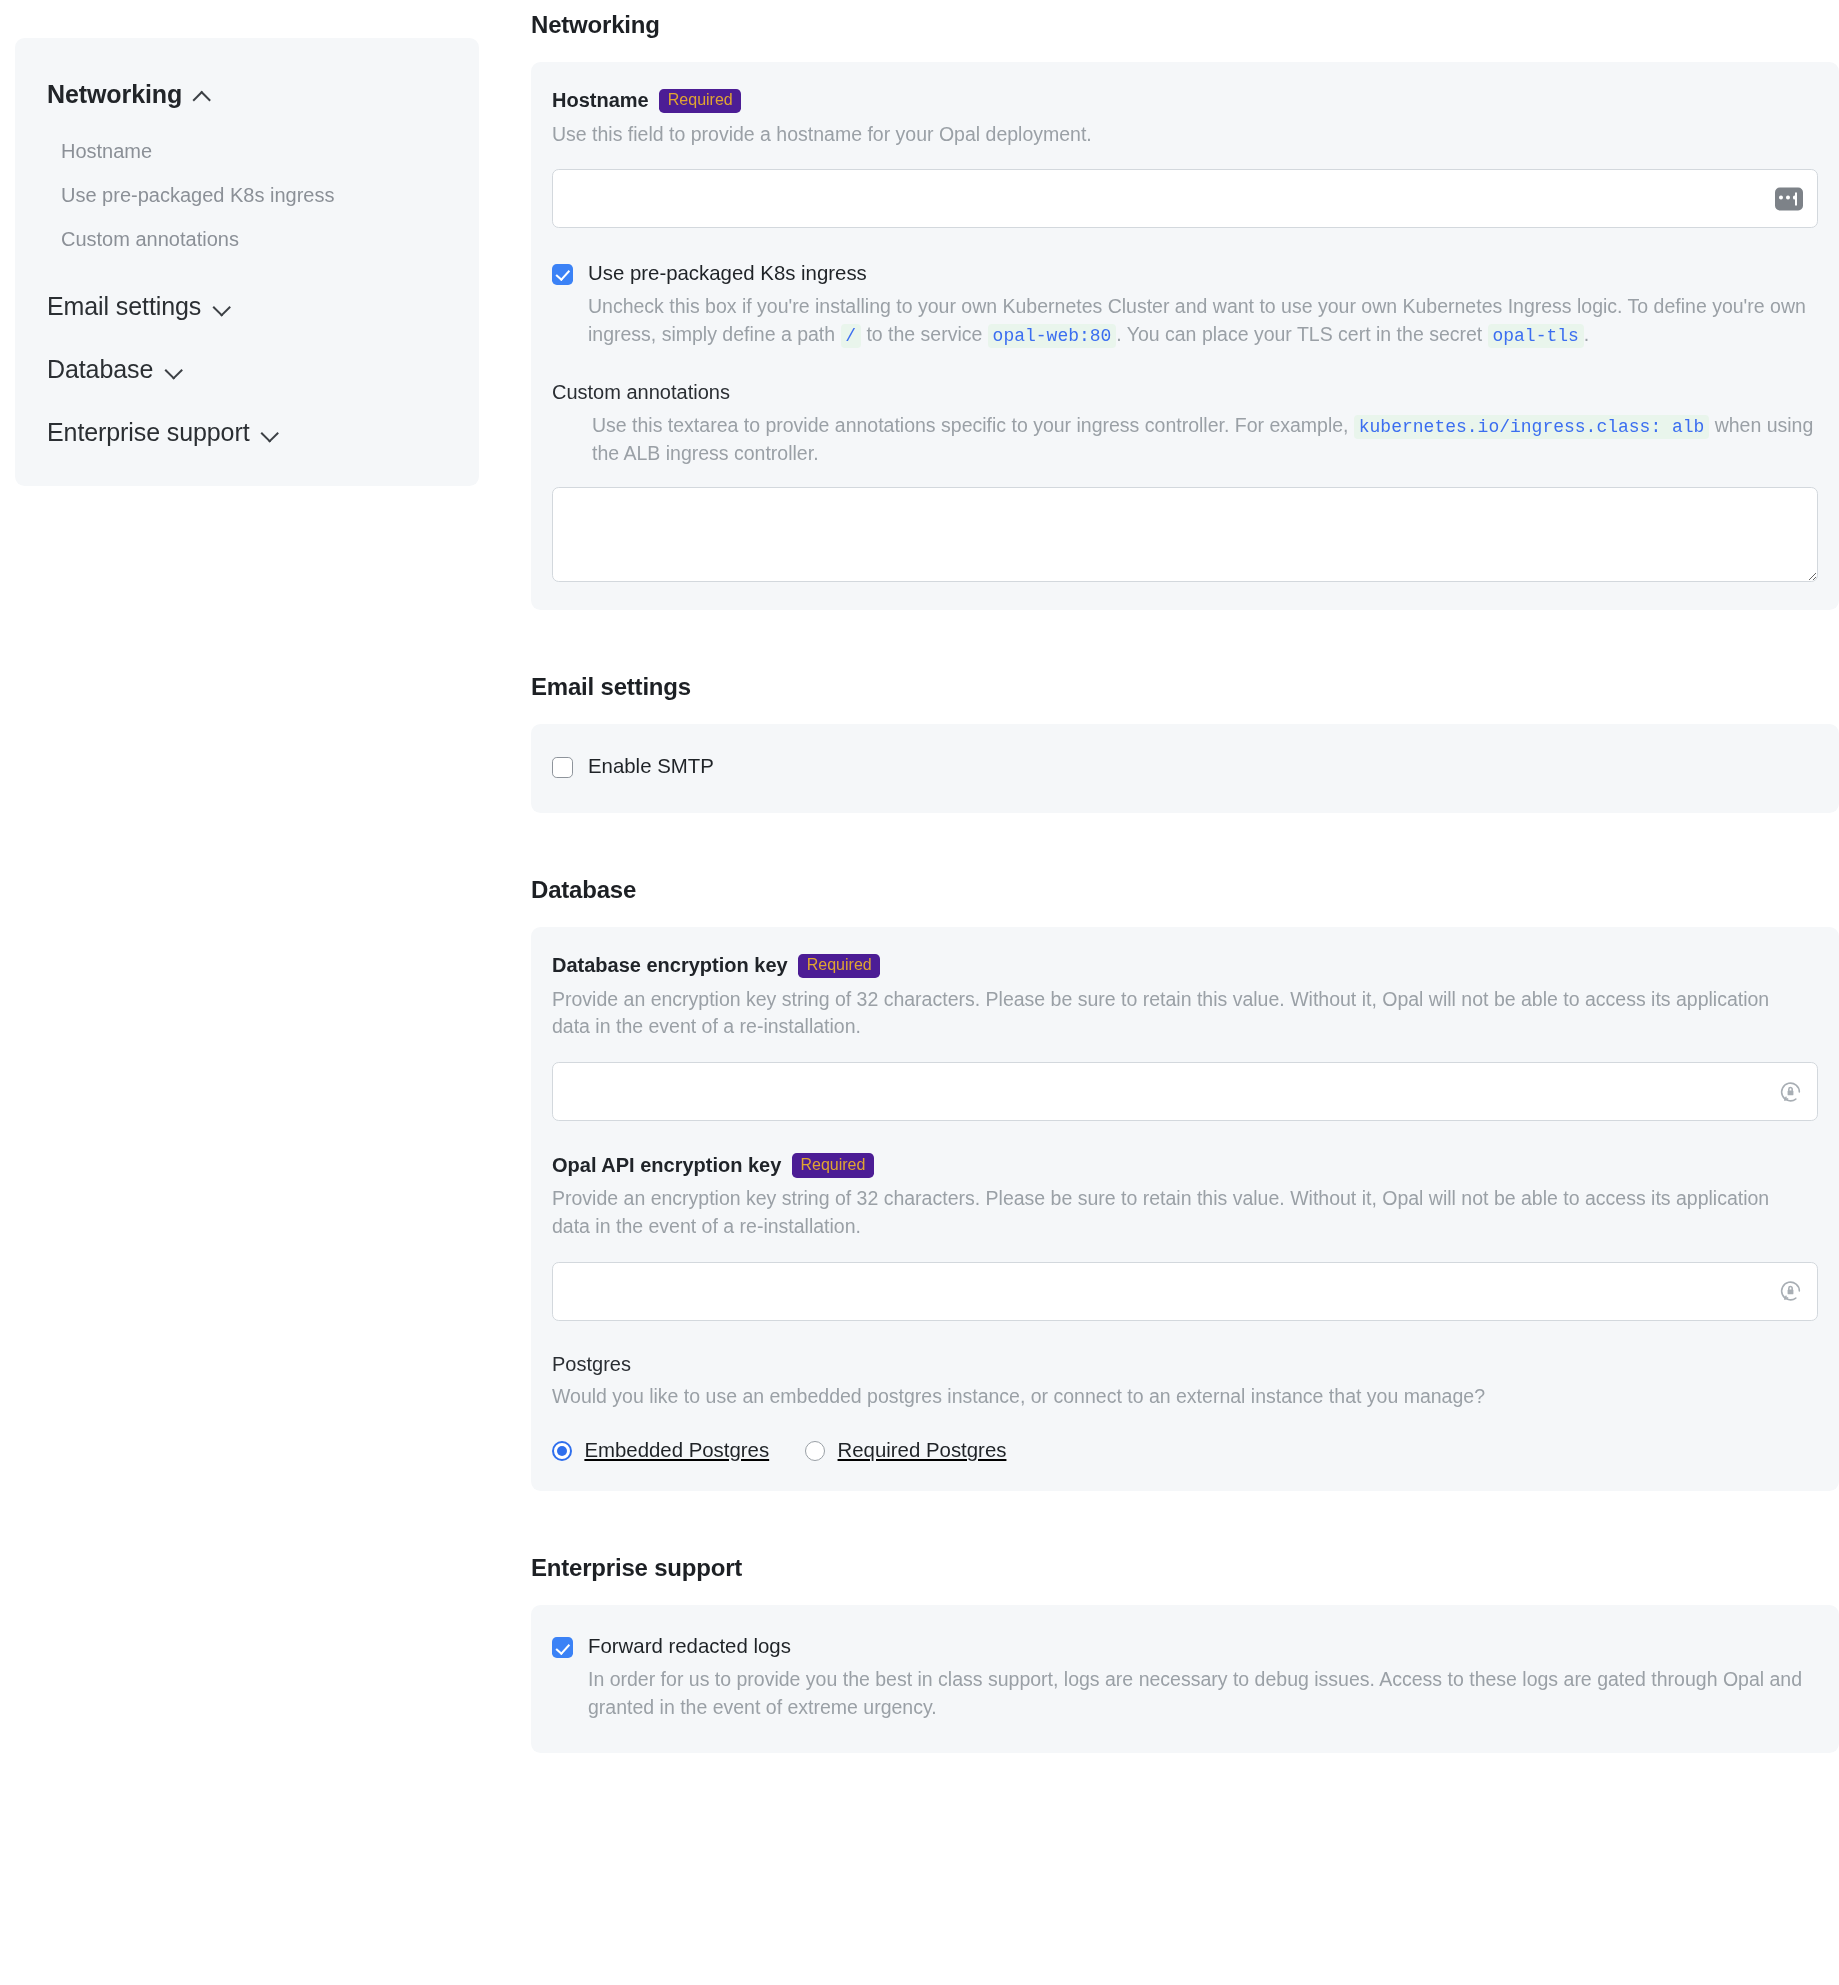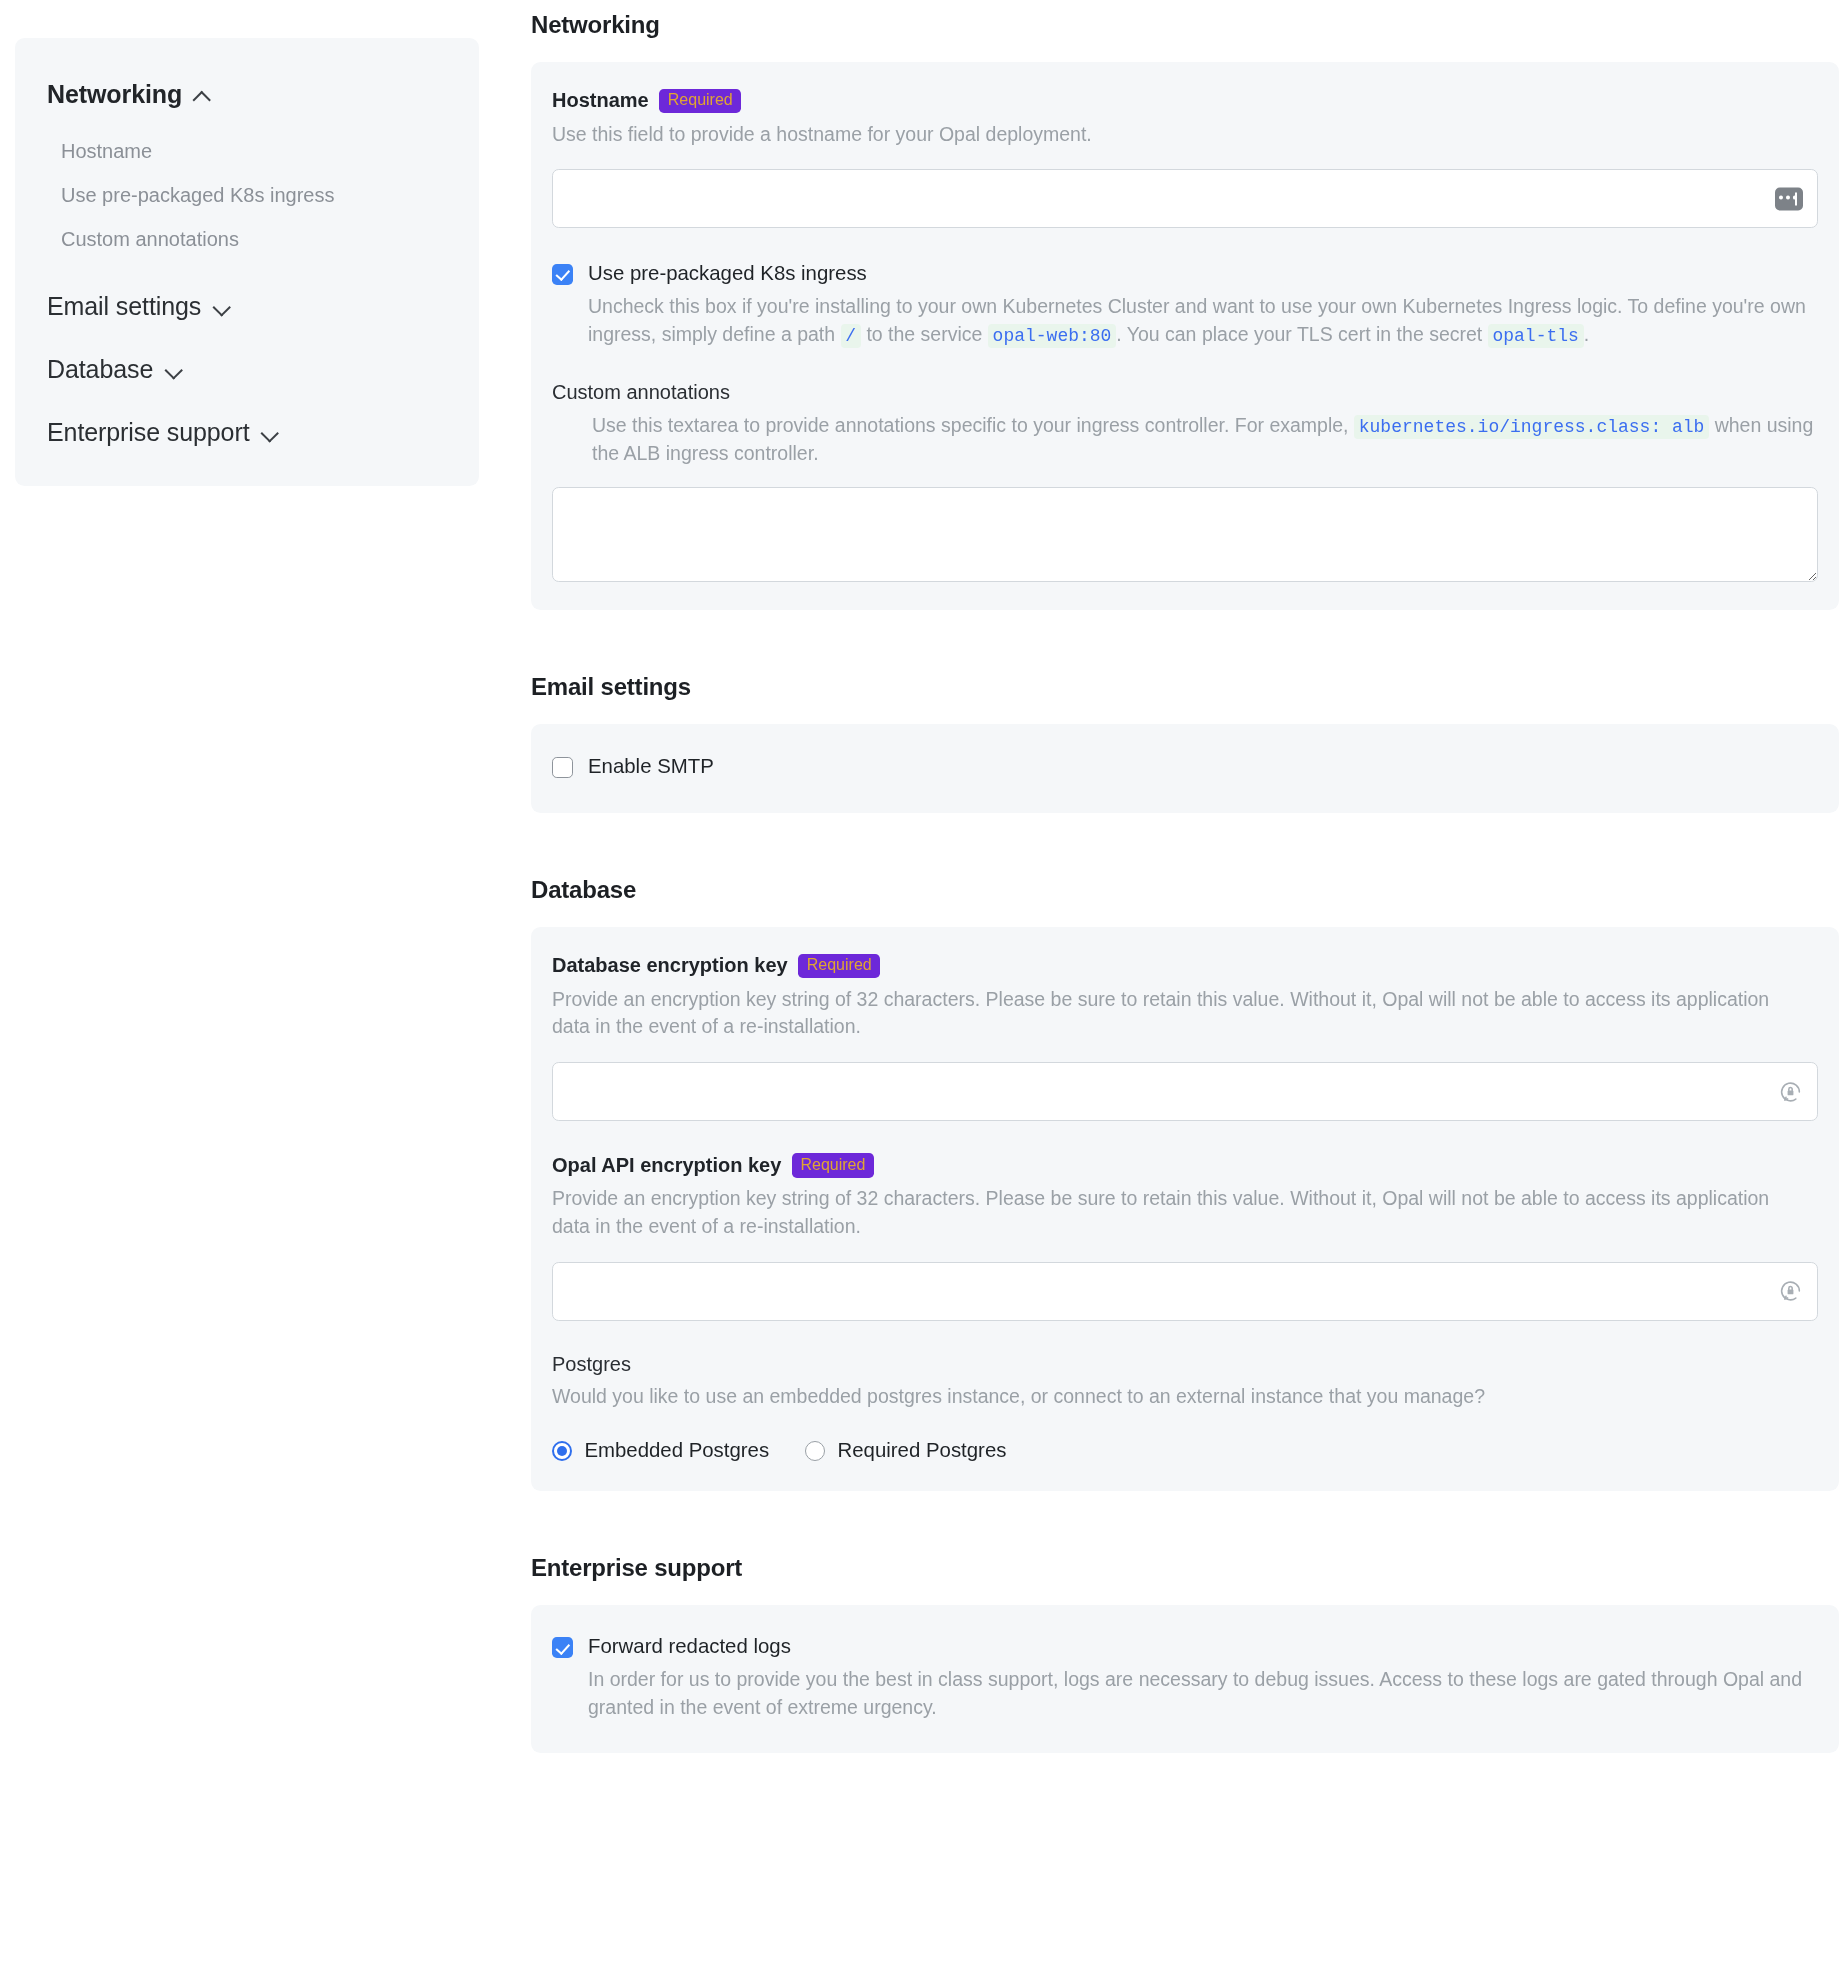--- a/index.html
+++ b/index.html
@@ -106,21 +106,21 @@
     align-items: center;
     gap: 10.5px;
     font-size: 20px;
     font-weight: 700;
     color: #202429;
     margin: 0 0 7.6px 0;
   }
   .field-label.plain { font-weight: 400; color: #2a2e33; }
   .badge-required {
     display: inline-block;
-    background: #6d28d9;
+    background: #4c1d95;
     color: #e0a531;
     font-size: 16px;
     font-weight: 400;
     border-radius: 4.8px;
     padding: 3.8px 8.6px 4.8px 8.6px;
     line-height: 1;
   }
   .help {
     font-size: 19.5px;
     line-height: 1.42;
@@ -245,20 +245,21 @@
     display: flex;
     align-items: center;
     gap: 36px;
     margin-top: 28.5px;
   }
   .radio-opt {
     display: flex;
     align-items: center;
     gap: 12.4px;
     cursor: pointer;
+    text-decoration: underline;
   }
   .rb {
     width: 20px; height: 20px;
     border-radius: 50%;
     position: relative;
     flex: 0 0 20px;
   }
   .rb.on { border: 2.1px solid #2f6fed; background: #fff; }
   .rb.on::after {
     content: "";

